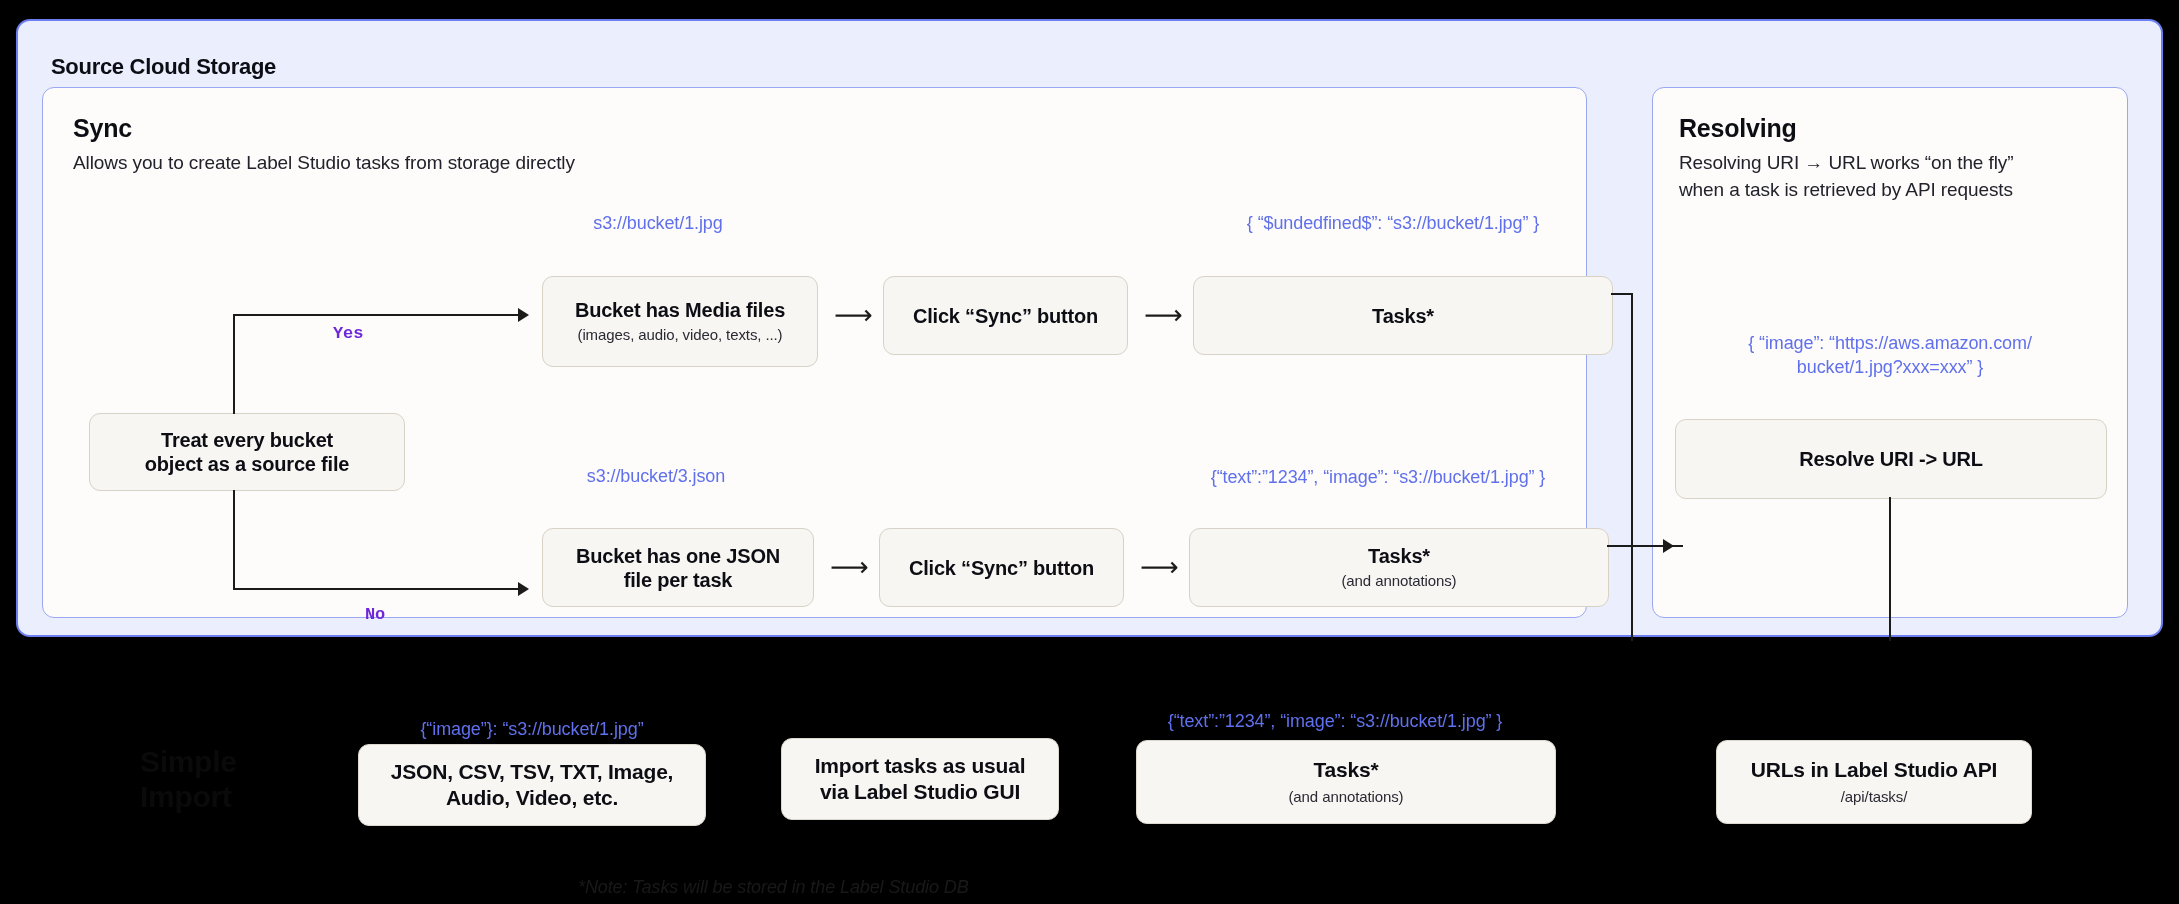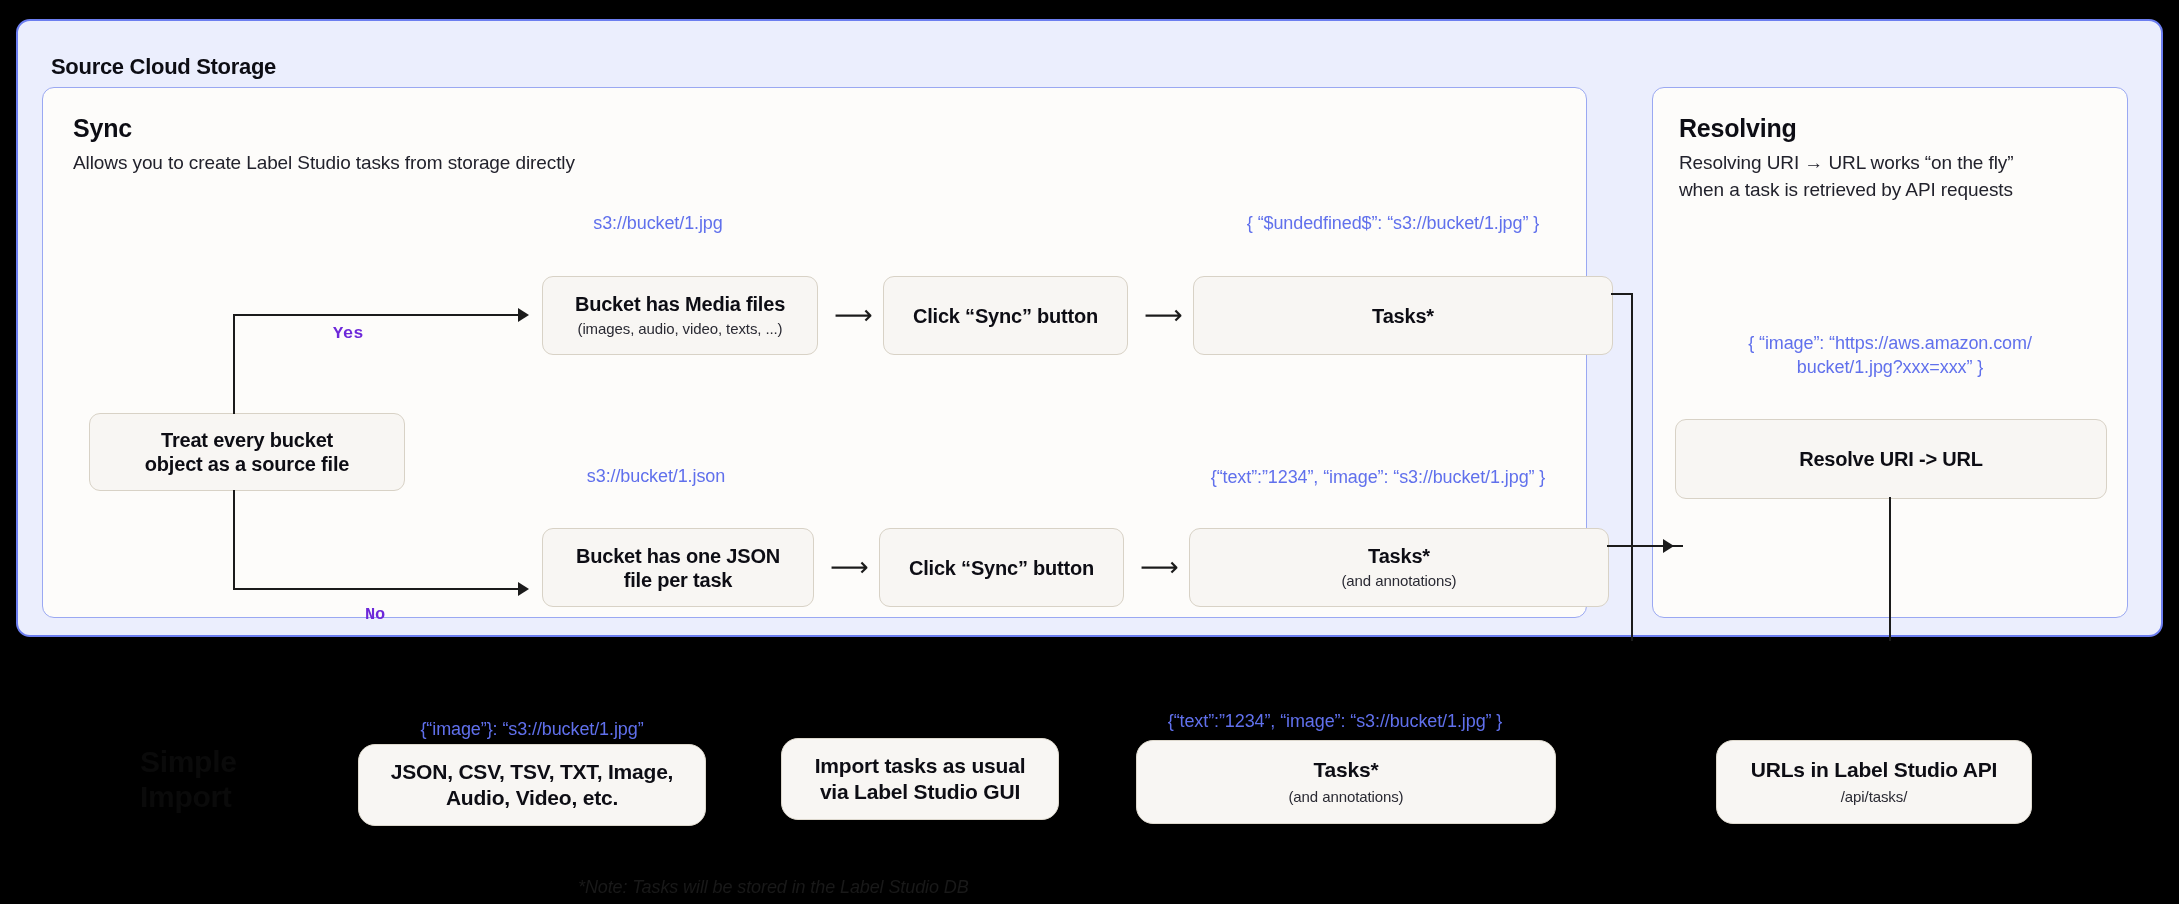--- a/index.html
+++ b/index.html
@@ -75,21 +75,21 @@
     border-left:11px solid #1b1b1b;
   }
   .arrow-simple{
     position:absolute;display:flex;align-items:center;color:#1b1b1b;
     font-size:27px;line-height:1;
   }
 
   
   .dbox{
     position:absolute;background:#f8f6f3;border:1px solid #ddd8cd;
-    border-radius:17px;box-sizing:border-box;
+    border-radius:11px;box-sizing:border-box;
     display:flex;flex-direction:column;align-items:center;justify-content:center;
     text-align:center;padding:4px 12px;
   }
   .dbox .t1{font-size:21px;font-weight:700;color:#0d0d14;line-height:1.22;letter-spacing:-0.2px;}
   .dbox .t2{font-size:15px;font-weight:400;color:#2a2a33;line-height:1.25;margin-top:5px;letter-spacing:-0.1px;}
 
   .ghost-title{
     position:absolute;font-size:30px;font-weight:700;color:#0a0a0a;
     line-height:1.16;letter-spacing:-0.3px;
   }
@@ -120,40 +120,40 @@
       <div class="arrowhead" style="left:475px;top:220px;"></div>
       <div class="branch-label" style="left:290px;top:236px;">Yes</div>
 
       <div class="ln lnv" style="left:190px;top:402px;height:100px;"></div>
       <div class="ln lnh" style="left:190px;top:500px;width:285px;"></div>
       <div class="arrowhead" style="left:475px;top:494px;"></div>
       <div class="branch-label" style="left:322px;top:509px;margin-top:8px;">No</div>
 
       <div class="jlabel" style="left:477px;top:124px;width:276px;">s3://bucket/1.jpg</div>
 
-      <div class="fbox" style="left:499px;top:188px;width:276px;height:79px;text-align:center;">
+      <div class="fbox" style="left:499px;top:188px;width:276px;height:91px;text-align:center;">
         <div class="t1">Bucket has Media files</div>
         <div class="t2">(images, audio, video, texts, ...)</div>
       </div>
 
       <div class="arrow-simple" style="left:791px;top:214px;">⟶</div>
 
       <div class="fbox" style="left:840px;top:188px;width:245px;height:79px;">
         <div class="t1">Click “Sync” button</div>
       </div>
 
       <div class="arrow-simple" style="left:1101px;top:214px;">⟶</div>
 
       <div class="jlabel" style="left:1140px;top:124px;width:420px;">{ “$undedfined$”: “s3://bucket/1.jpg” }</div>
 
       <div class="fbox" style="left:1150px;top:188px;width:420px;height:79px;">
         <div class="t1">Tasks*</div>
       </div>
 
-      <div class="jlabel" style="left:475px;top:377px;width:276px;">s3://bucket/1.json</div>
+      <div class="jlabel" style="left:475px;top:377px;width:276px;">s3://bucket/3.json</div>
 
       <div class="fbox" style="left:499px;top:440px;width:272px;height:79px;">
         <div class="t1">Bucket has one JSON</div>
         <div class="t1">file per task</div>
       </div>
 
       <div class="arrow-simple" style="left:787px;top:466px;">⟶</div>
 
       <div class="fbox" style="left:836px;top:440px;width:245px;height:79px;">
         <div class="t1">Click “Sync” button</div>

